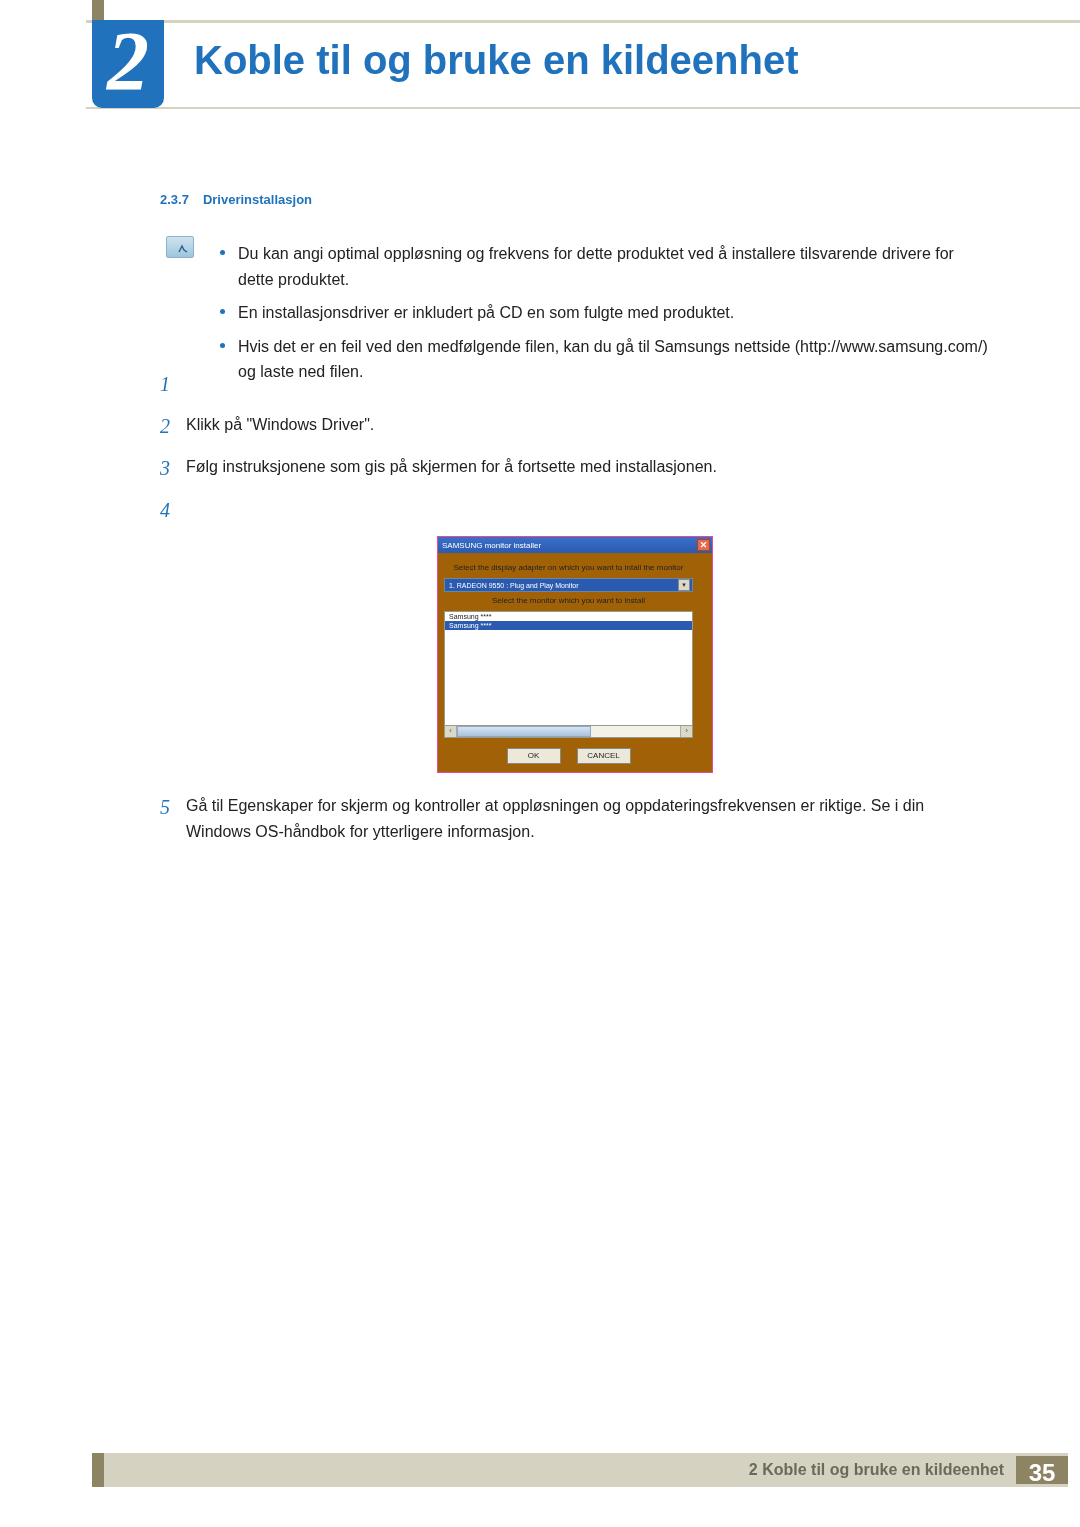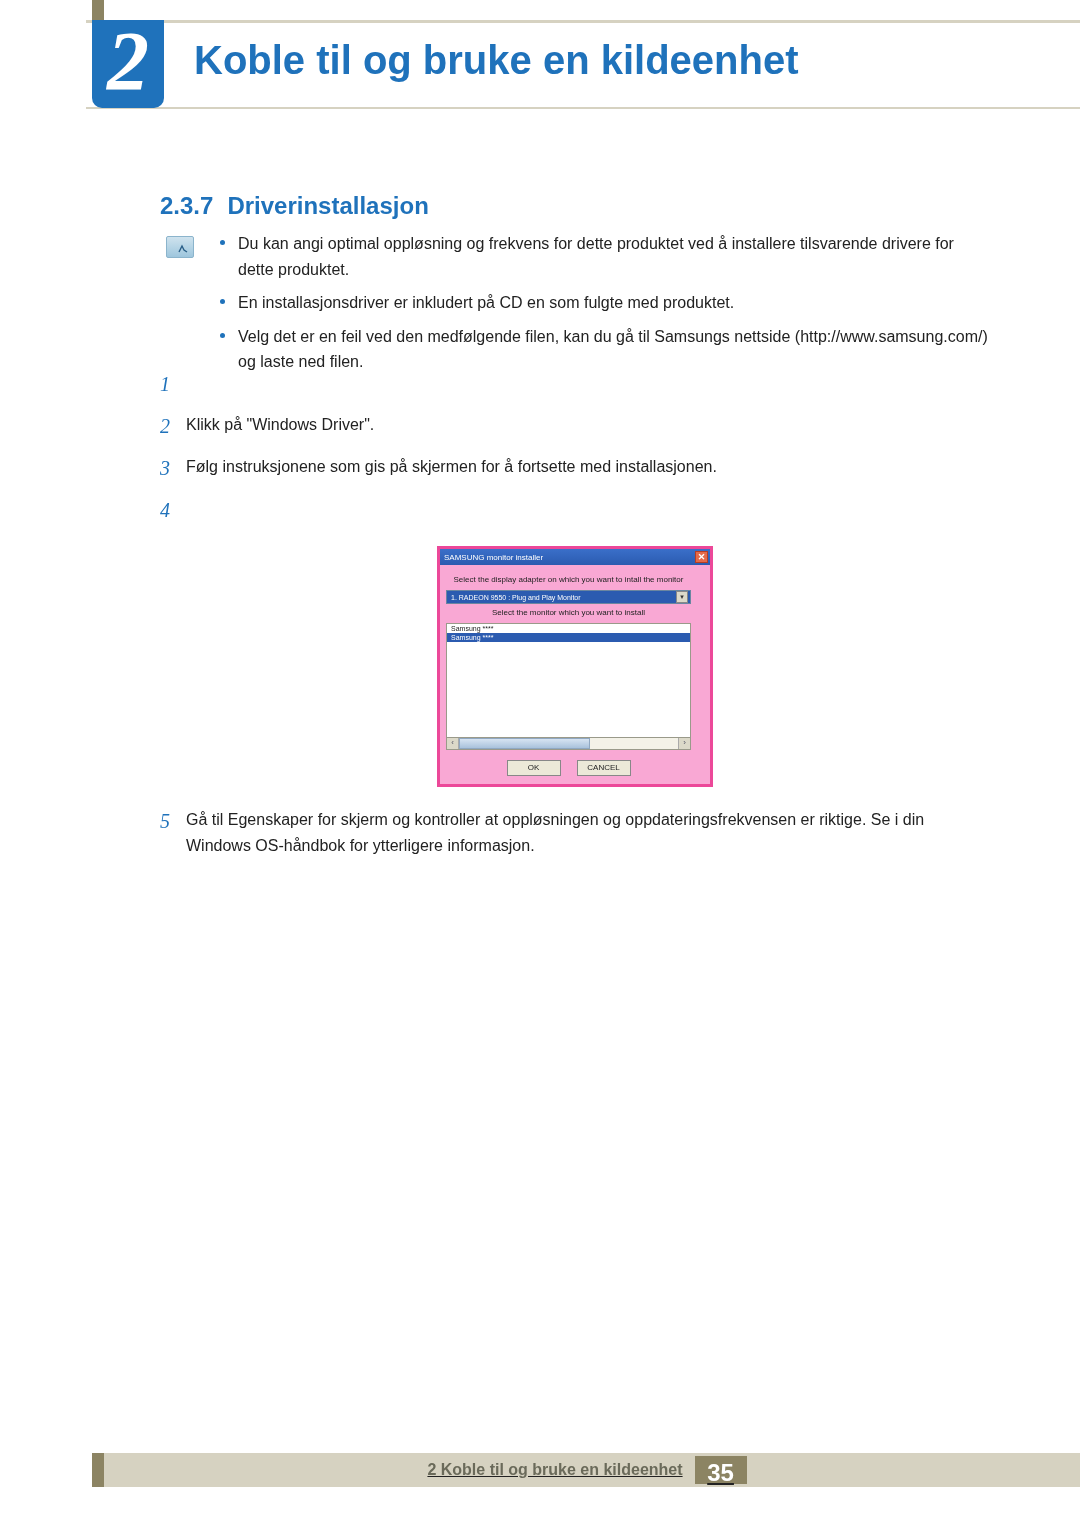--- a/index.html
+++ b/index.html
@@ -59,42 +59,42 @@
     top: 38px;
     font-size: 40px;
     font-weight: bold;
     color: #1f72bb;
   }
   
   .section-heading {
     position: absolute;
     left: 160px;
     top: 192px;
-    font-size: 24px;
+    font-size: 13px;
     color: #1f72bb;
     font-weight: bold;
   }
   .section-heading .num { margin-right: 14px; }
   
   .info-icon {
     position: absolute;
     left: 166px;
     top: 236px;
     width: 28px;
     height: 22px;
     background: linear-gradient(#cfe3ee,#9ec6dd);
     border: 1px solid #8bb4cc;
     border-radius: 2px;
   }
   .info-icon svg { position:absolute; right:2px; bottom:1px; }
   
   .notes {
     position: absolute;
     left: 220px;
-    top: 231px;
+    top: 241px;
     right: 90px;
     font-size: 16px;
     line-height: 1.6;
   }
   .notes li {
     list-style: none;
     position: relative;
     padding-left: 18px;
     margin-bottom: 8px;
   }
@@ -126,24 +126,24 @@
     width: 26px;
     flex-shrink: 0;
     color: #1f72bb;
     font-style: italic;
     font-size: 20px;
     font-family: Georgia, 'Times New Roman', serif;
   }
   .step .t { flex: 1; padding-top: 2px; }
   
   .dialog {
-    margin: 20px auto 18px auto;
+    margin: 10px auto 18px auto;
     width: 276px;
-    background: #f9a8d4;
-    border: 3px solid #ec4899;
+    background: #a16207;
+    border: 1px solid #ec4899;
     font-size: 8px;
   }
   .dialog .titlebar {
     height: 16px;
     background: linear-gradient(#3a6fc9,#2b5bb0);
     color: #fff;
     display: flex;
     align-items: center;
     padding: 0 2px 0 4px;
     justify-content: space-between;
@@ -237,28 +237,27 @@
     background: #ece9d8;
     border: 1px solid #888;
     font-size: 8px;
     text-align: center;
     line-height: 14px;
   }
   
   .footer-bar {
     position: absolute;
     left: 94px;
-    right: 0;
+    right: 12px;
     bottom: 40px;
     height: 34px;
     background: #d6d2c1;
     display: flex;
     align-items: center;
-    justify-content: center;
-    text-decoration: underline;
+    justify-content: flex-end;
   }
   .footer-left-stripe {
     position: absolute;
     left: 92px;
     bottom: 40px;
     width: 12px;
     height: 34px;
     background: #8c8463;
   }
   .footer-bar .ftxt {
@@ -294,21 +293,21 @@
 
 <div class="info-icon">
   <svg width="14" height="14" viewBox="0 0 14 14">
     <path d="M2 10 L5 4 L7 8 L10 10" stroke="#2a5f88" stroke-width="1.4" fill="none"></path>
   </svg>
 </div>
 
 <ul class="notes">
   <li>Du kan angi optimal oppløsning og frekvens for dette produktet ved å installere tilsvarende drivere for dette produktet.</li>
   <li>En installasjonsdriver er inkludert på CD en som fulgte med produktet.</li>
-  <li>Velg det er en feil ved den medfølgende filen, kan du gå til Samsungs nettside (http://www.samsung.com/) og laste ned filen.</li>
+  <li>Hvis det er en feil ved den medfølgende filen, kan du gå til Samsungs nettside (http://www.samsung.com/) og laste ned filen.</li>
 </ul>
 
 <div class="steps-area">
   <div class="step">
     <div class="n">1</div>
   </div>
   <div class="step">
     <div class="n">2</div>
     <div class="t">Klikk på "Windows Driver".</div>
   </div>

